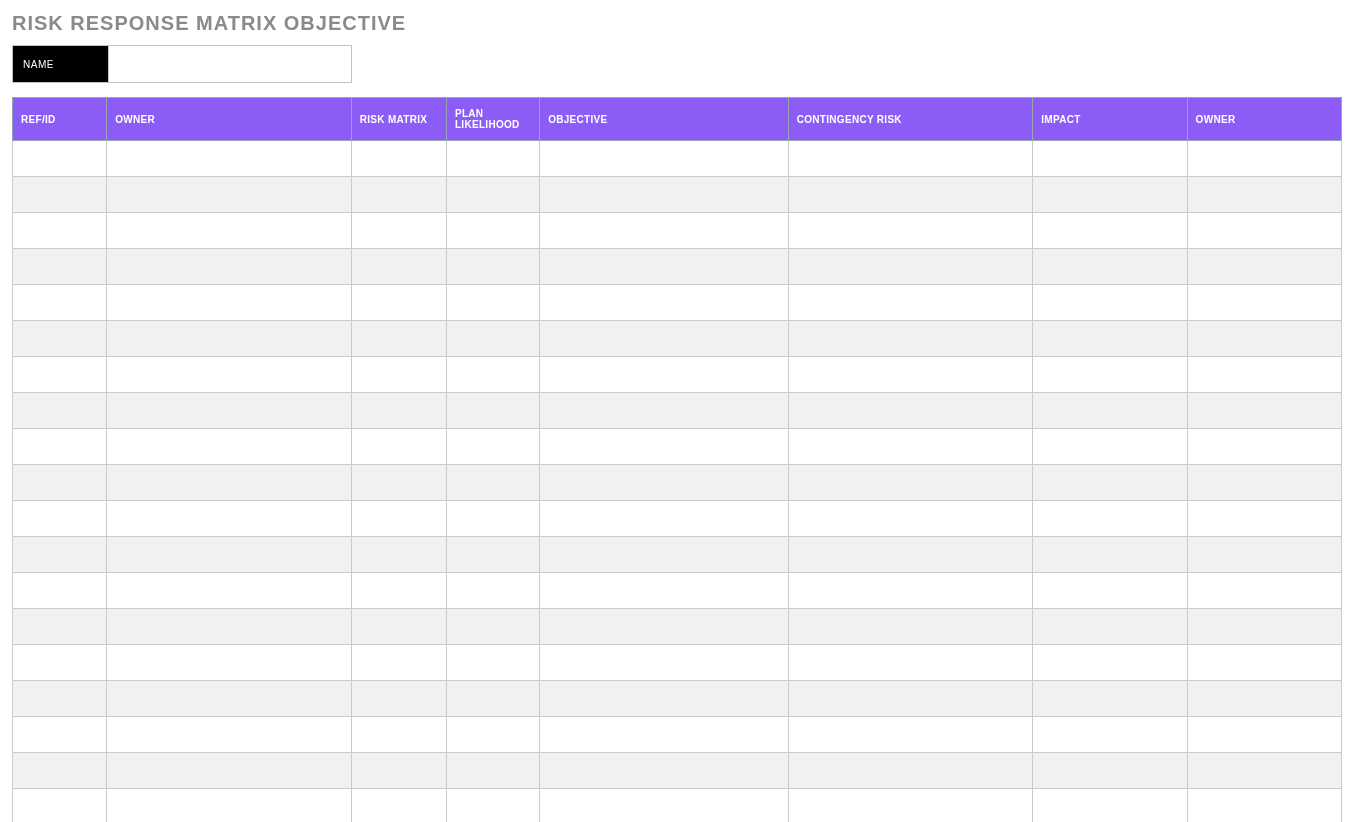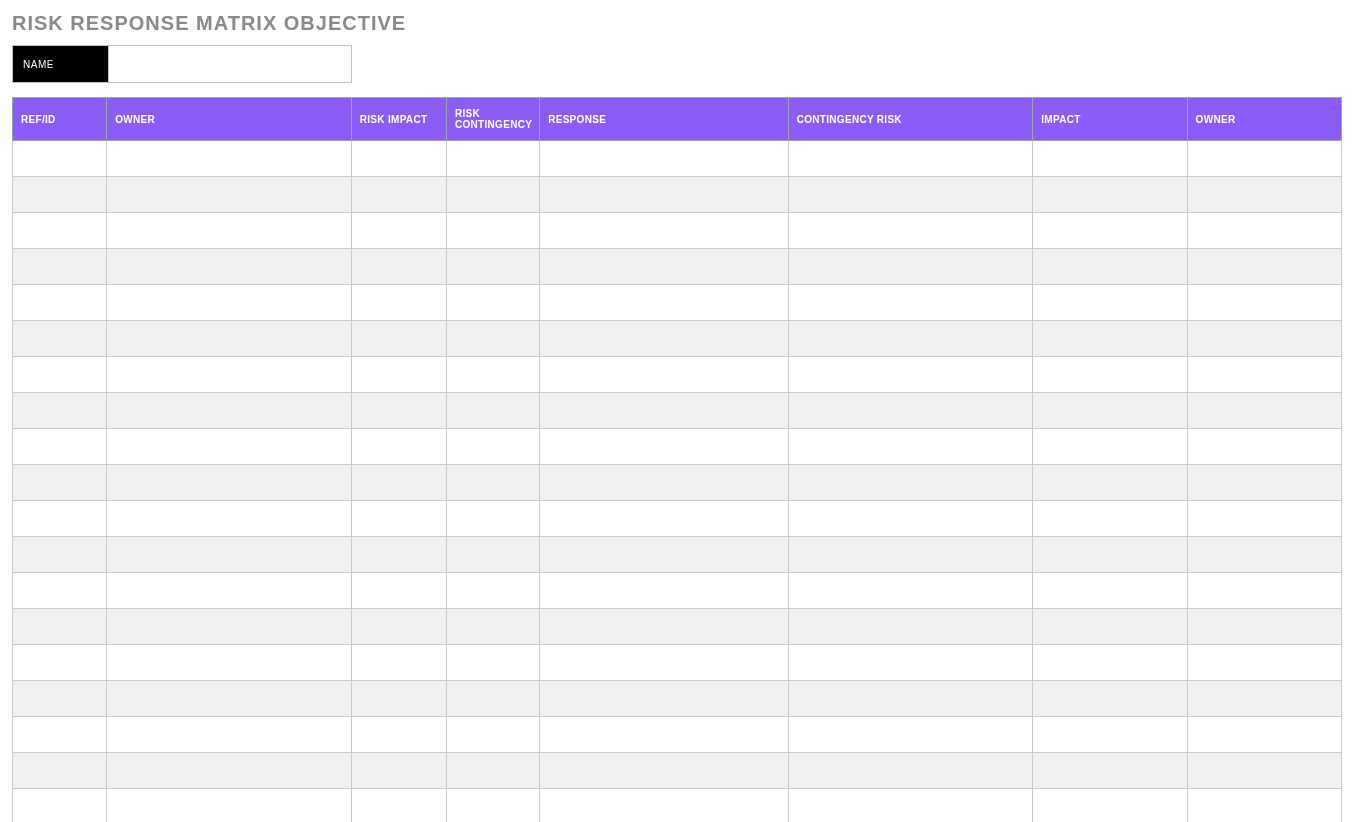--- a/index.html
+++ b/index.html
@@ -110,23 +110,23 @@
     <col class="col-likelihood">
     <col class="col-response">
     <col class="col-contingency">
     <col class="col-trigger">
     <col class="col-owner">
   </colgroup>
   <thead>
     <tr>
       <th>REF/ID</th>
       <th>OWNER</th>
-      <th>RISK IMPACT</th>
-      <th>RISK CONTINGENCY</th>
-      <th>RESPONSE</th>
+      <th>RISK MATRIX</th>
+      <th>PLAN LIKELIHOOD</th>
+      <th>OBJECTIVE</th>
       <th>CONTINGENCY RISK</th>
       <th>IMPACT</th>
       <th>OWNER</th>
     </tr>
   </thead>
   <tbody id="matrix-body">
   <tr>
         <td><input type="text" style=""></td>
         <td><input type="text" style=""></td>
         <td><input type="text" style=""></td>

